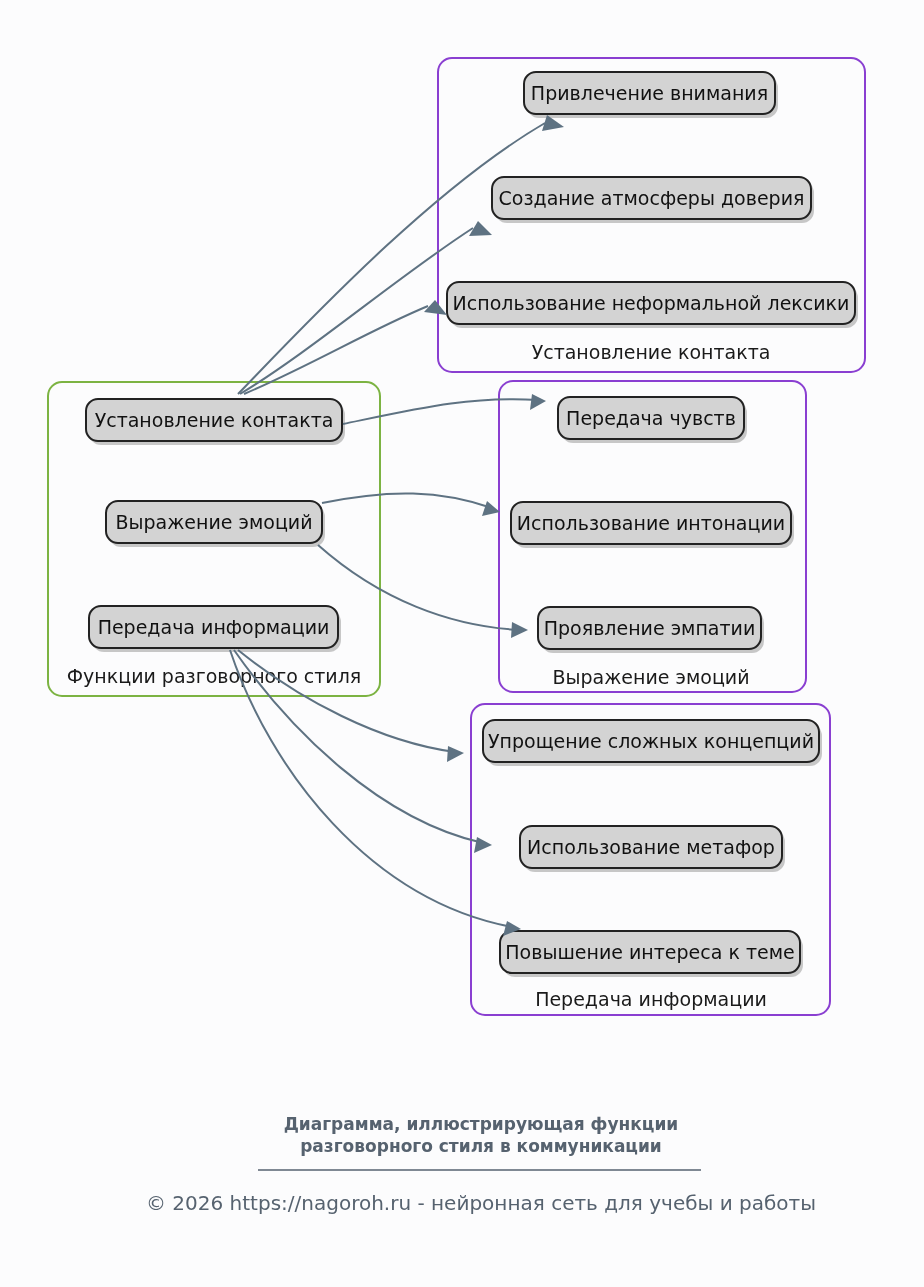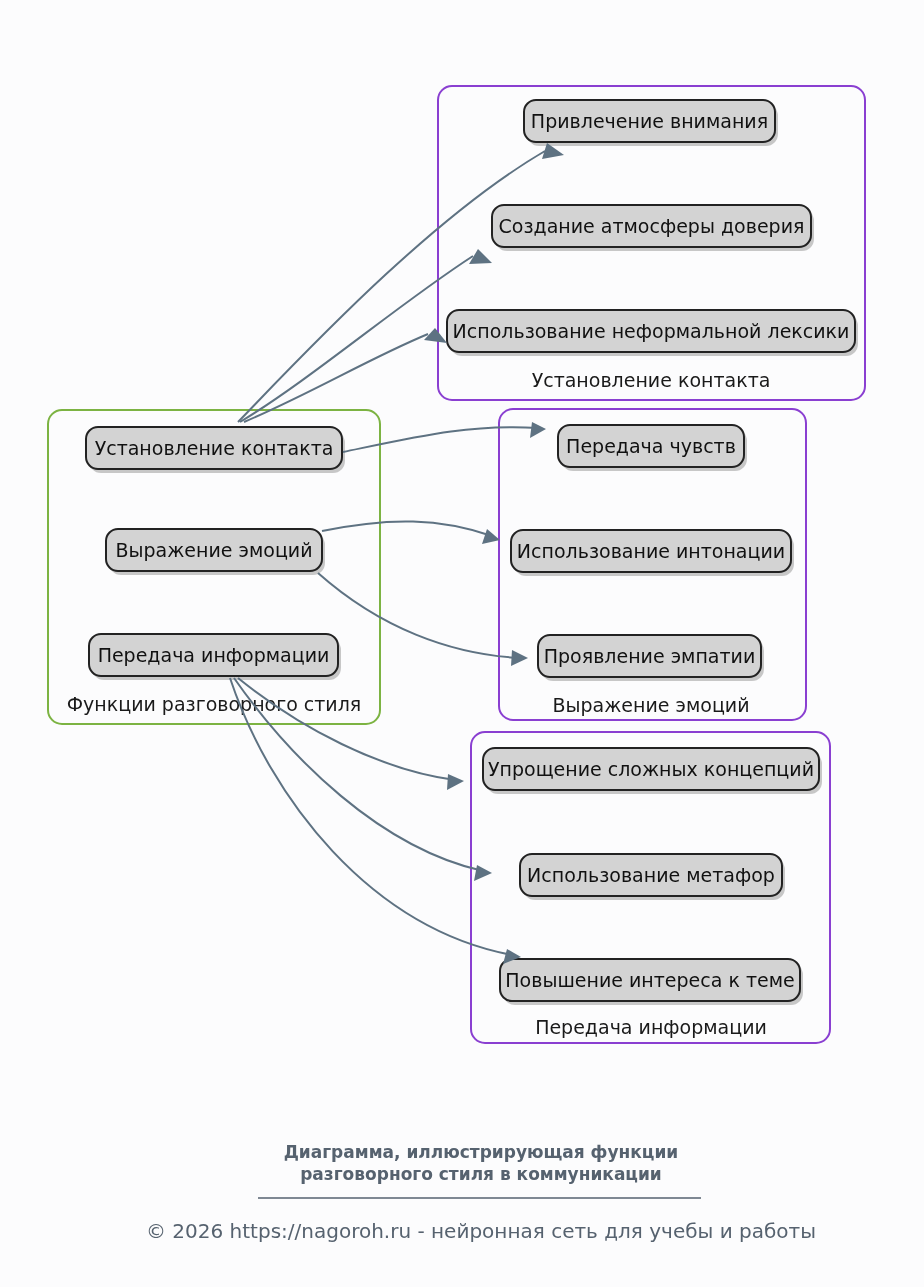--- a/index.html
+++ b/index.html
@@ -13,21 +13,20 @@
     height: 1287px;
     position: relative;
     overflow: hidden;
     font-family: "DejaVu Sans", sans-serif;
   }
   #diagram-root {
     position: absolute;
     left: 0; top: 0;
     width: 924px;
     height: 902px;
-    margin-top: 28px;
   }
   svg#graph {
     display: block;
     width: 924px;
     height: 1287px;
   }
   .cluster-box {
     fill: none;
     stroke-width: 2;
   }

